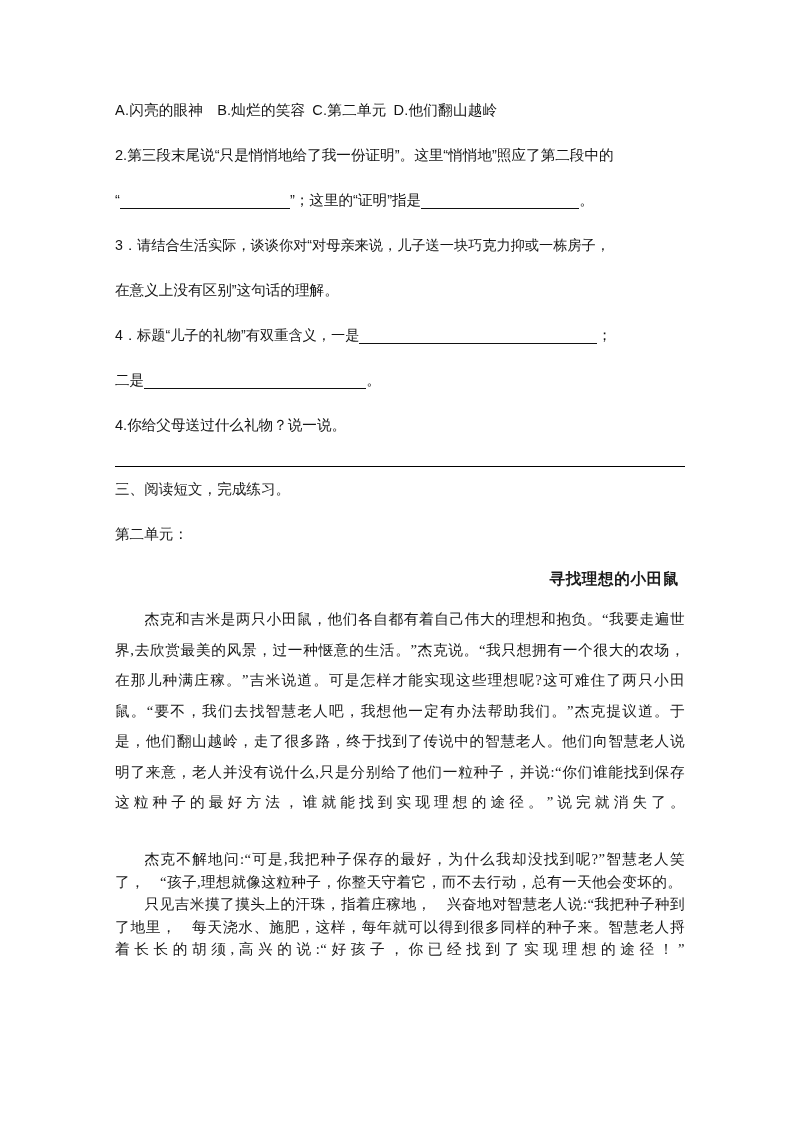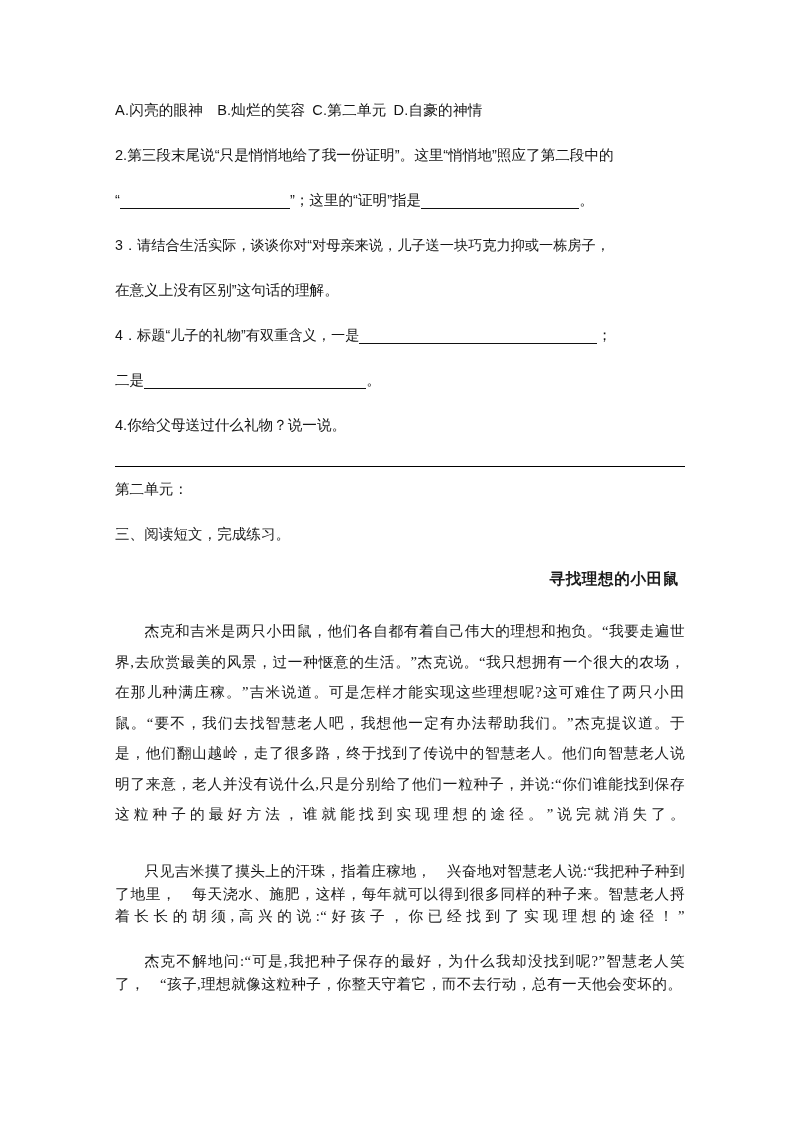--- a/index.html
+++ b/index.html
@@ -84,21 +84,21 @@
     letter-spacing: 0.6px;
     margin: 12px 0 0 0;
     padding-right: 6px;
     font-family: "Liberation Sans", "DejaVu Sans", sans-serif;
   }
 
   .passage {
     font-family: "Liberation Serif", "DejaVu Serif", serif;
     font-size: 14.7px;
     color: #171717;
-    margin-top: 26px;
+    margin-top: 14px;
   }
 
   .para {
     margin: 0;
     text-align: justify;
     text-justify: inter-character;
     text-indent: 2em;
     letter-spacing: 0.35px;
   }
   .para.loose {
@@ -124,21 +124,21 @@
 
   <div class="qsec">
 
     <div class="qline opt-row">
       <span>A.闪亮的眼神</span>
       <span class="opt-gap-lg"></span>
       <span>B.灿烂的笑容</span>
       <span class="opt-gap-sm"></span>
       <span>C.第二单元</span>
       <span class="opt-gap-sm"></span>
-      <span>D.自豪的神情</span>
+      <span>D.他们翻山越岭</span>
     </div>
 
     <div class="qline">
       <span>2.第三段末尾说“只是悄悄地给了我一份证明”。这里“悄悄地”照应了第二段中的</span>
     </div>
 
     <div class="qline">
       <span>“</span>
         <span class="blank b-q2a"></span>
         <span>”；这里的“证明”指是</span>
@@ -168,28 +168,28 @@
 
     <div class="qline">
       <span>4.你给父母送过什么礼物？说一说。</span>
     </div>
 
   </div>
 
   <div class="divider"></div>
 
   <div class="unit-line">
-    <span>第二单元：</span>
+    <span>三、阅读短文，完成练习。</span>
   </div>
 
   <div class="unit-line">
-    <span>三、阅读短文，完成练习。</span>
+    <span>第二单元：</span>
   </div>
 
   <div class="article-title">寻找理想的小田鼠</div>
 
   <div class="passage">
     <p class="para loose">杰克和吉米是两只小田鼠，他们各自都有着自己伟大的理想和抱负。“我要走遍世界,去欣赏最美的风景，过一种惬意的生活。”杰克说。“我只想拥有一个很大的农场，在那儿种满庄稼。”吉米说道。可是怎样才能实现这些理想呢?这可难住了两只小田鼠。“要不，我们去找智慧老人吧，我想他一定有办法帮助我们。”杰克提议道。于是，他们翻山越岭，走了很多路，终于找到了传说中的智慧老人。他们向智慧老人说明了来意，老人并没有说什么,只是分别给了他们一粒种子，并说:“你们谁能找到保存这粒种子的最好方法，谁就能找到实现理想的途径。”说完就消失了。</p>
+    <p class="para snug nojust">杰克不解地问:“可是,我把种子保存的最好，为什么我却没找到呢?”智慧老人笑了，　“孩子,理想就像这粒种子，你整天守着它，而不去行动，总有一天他会变坏的。</p>
     <p class="para snug">只见吉米摸了摸头上的汗珠，指着庄稼地，　兴奋地对智慧老人说:“我把种子种到了地里，　每天浇水、施肥，这样，每年就可以得到很多同样的种子来。智慧老人捋着长长的胡须,高兴的说:“好孩子，你已经找到了实现理想的途径！”</p>
-    <p class="para snug nojust">杰克不解地问:“可是,我把种子保存的最好，为什么我却没找到呢?”智慧老人笑了，　“孩子,理想就像这粒种子，你整天守着它，而不去行动，总有一天他会变坏的。</p>
   </div>
 
 </div>
 
 </body></html>

